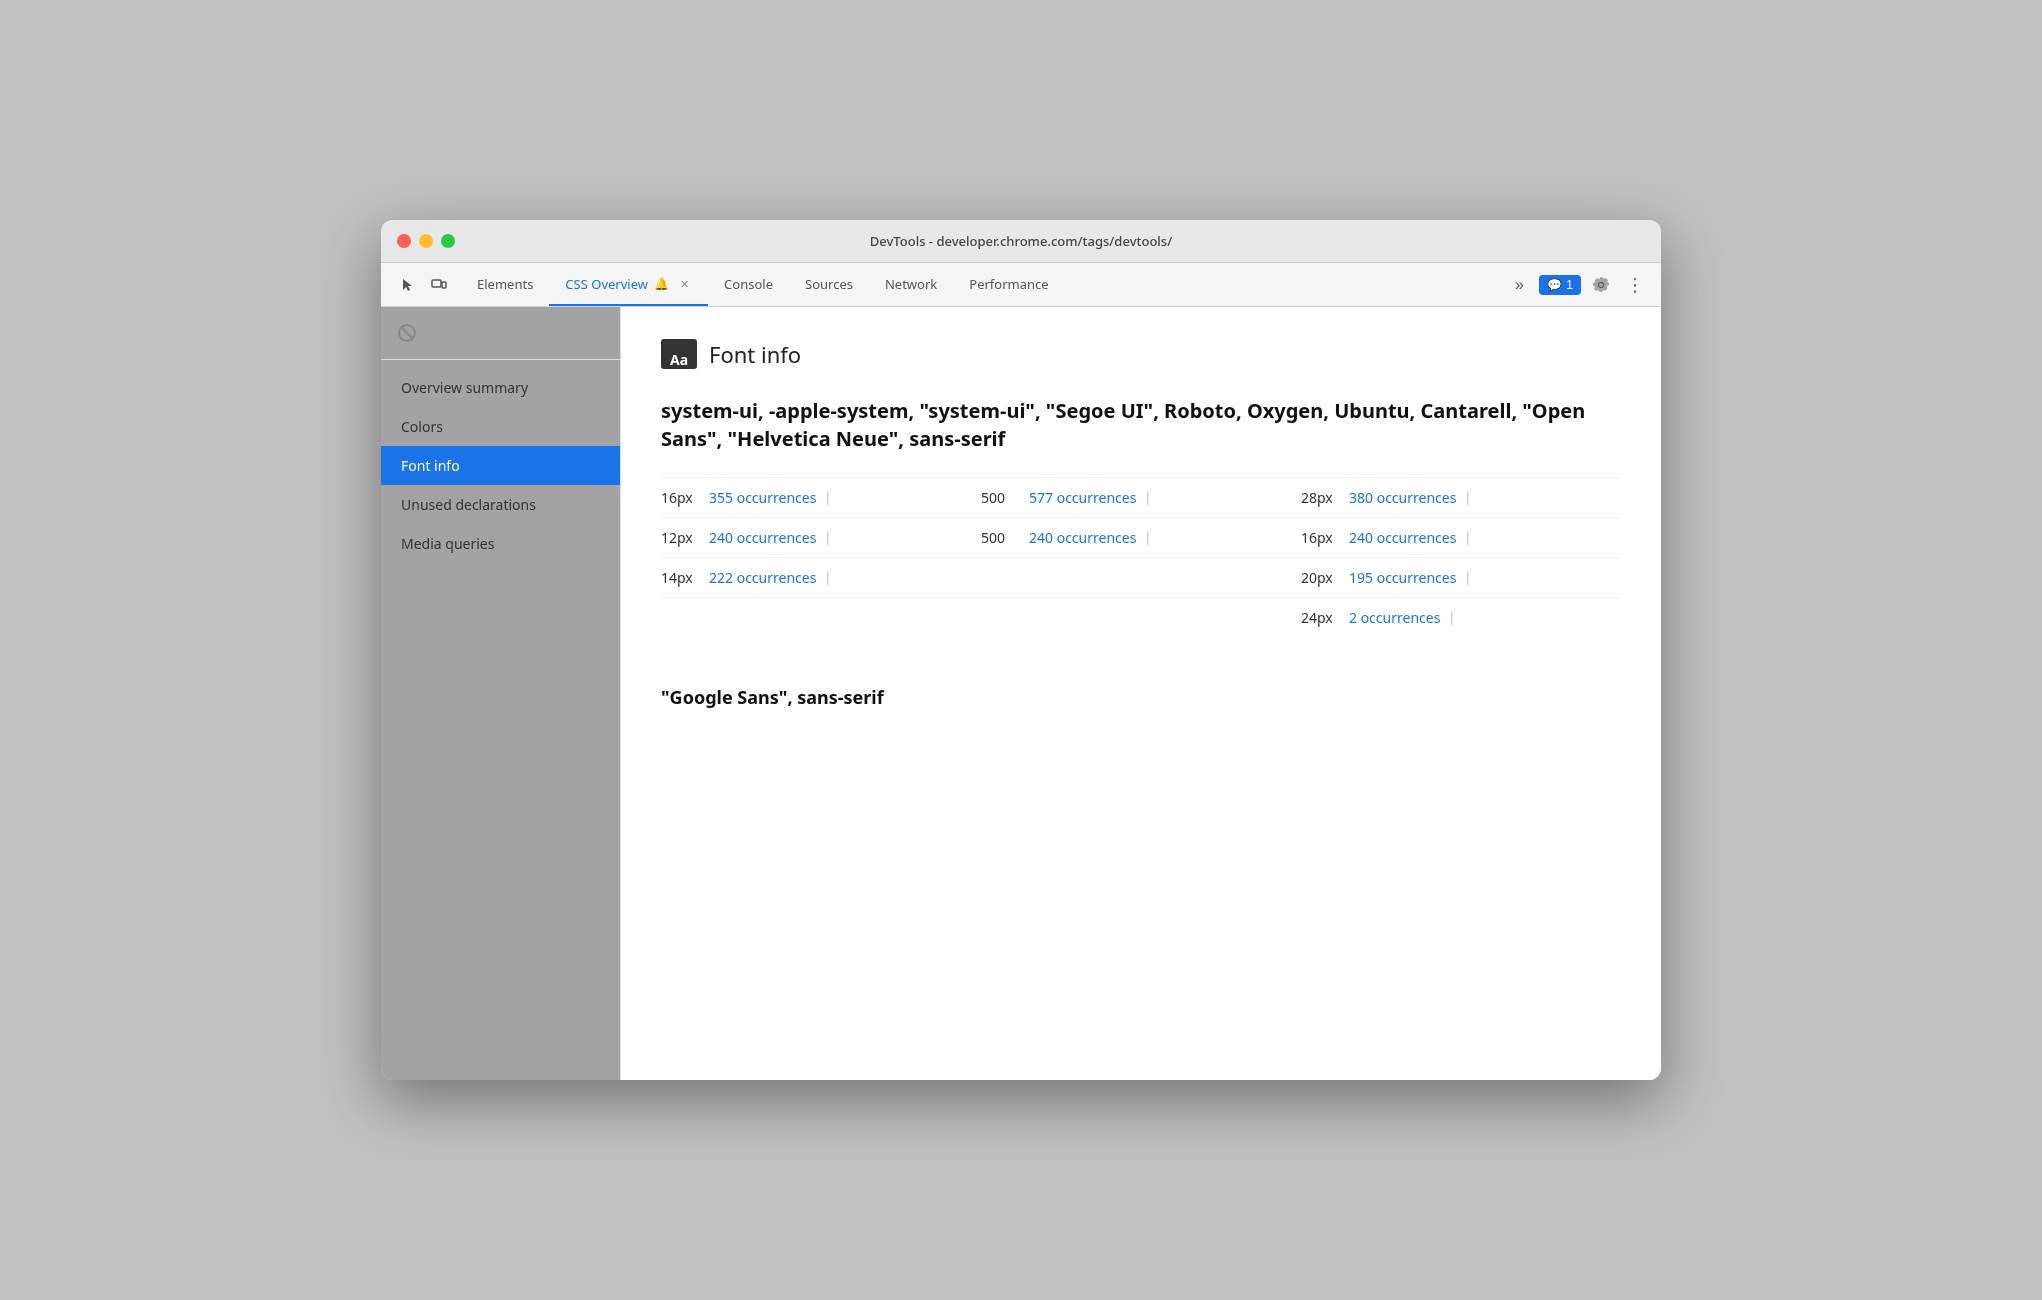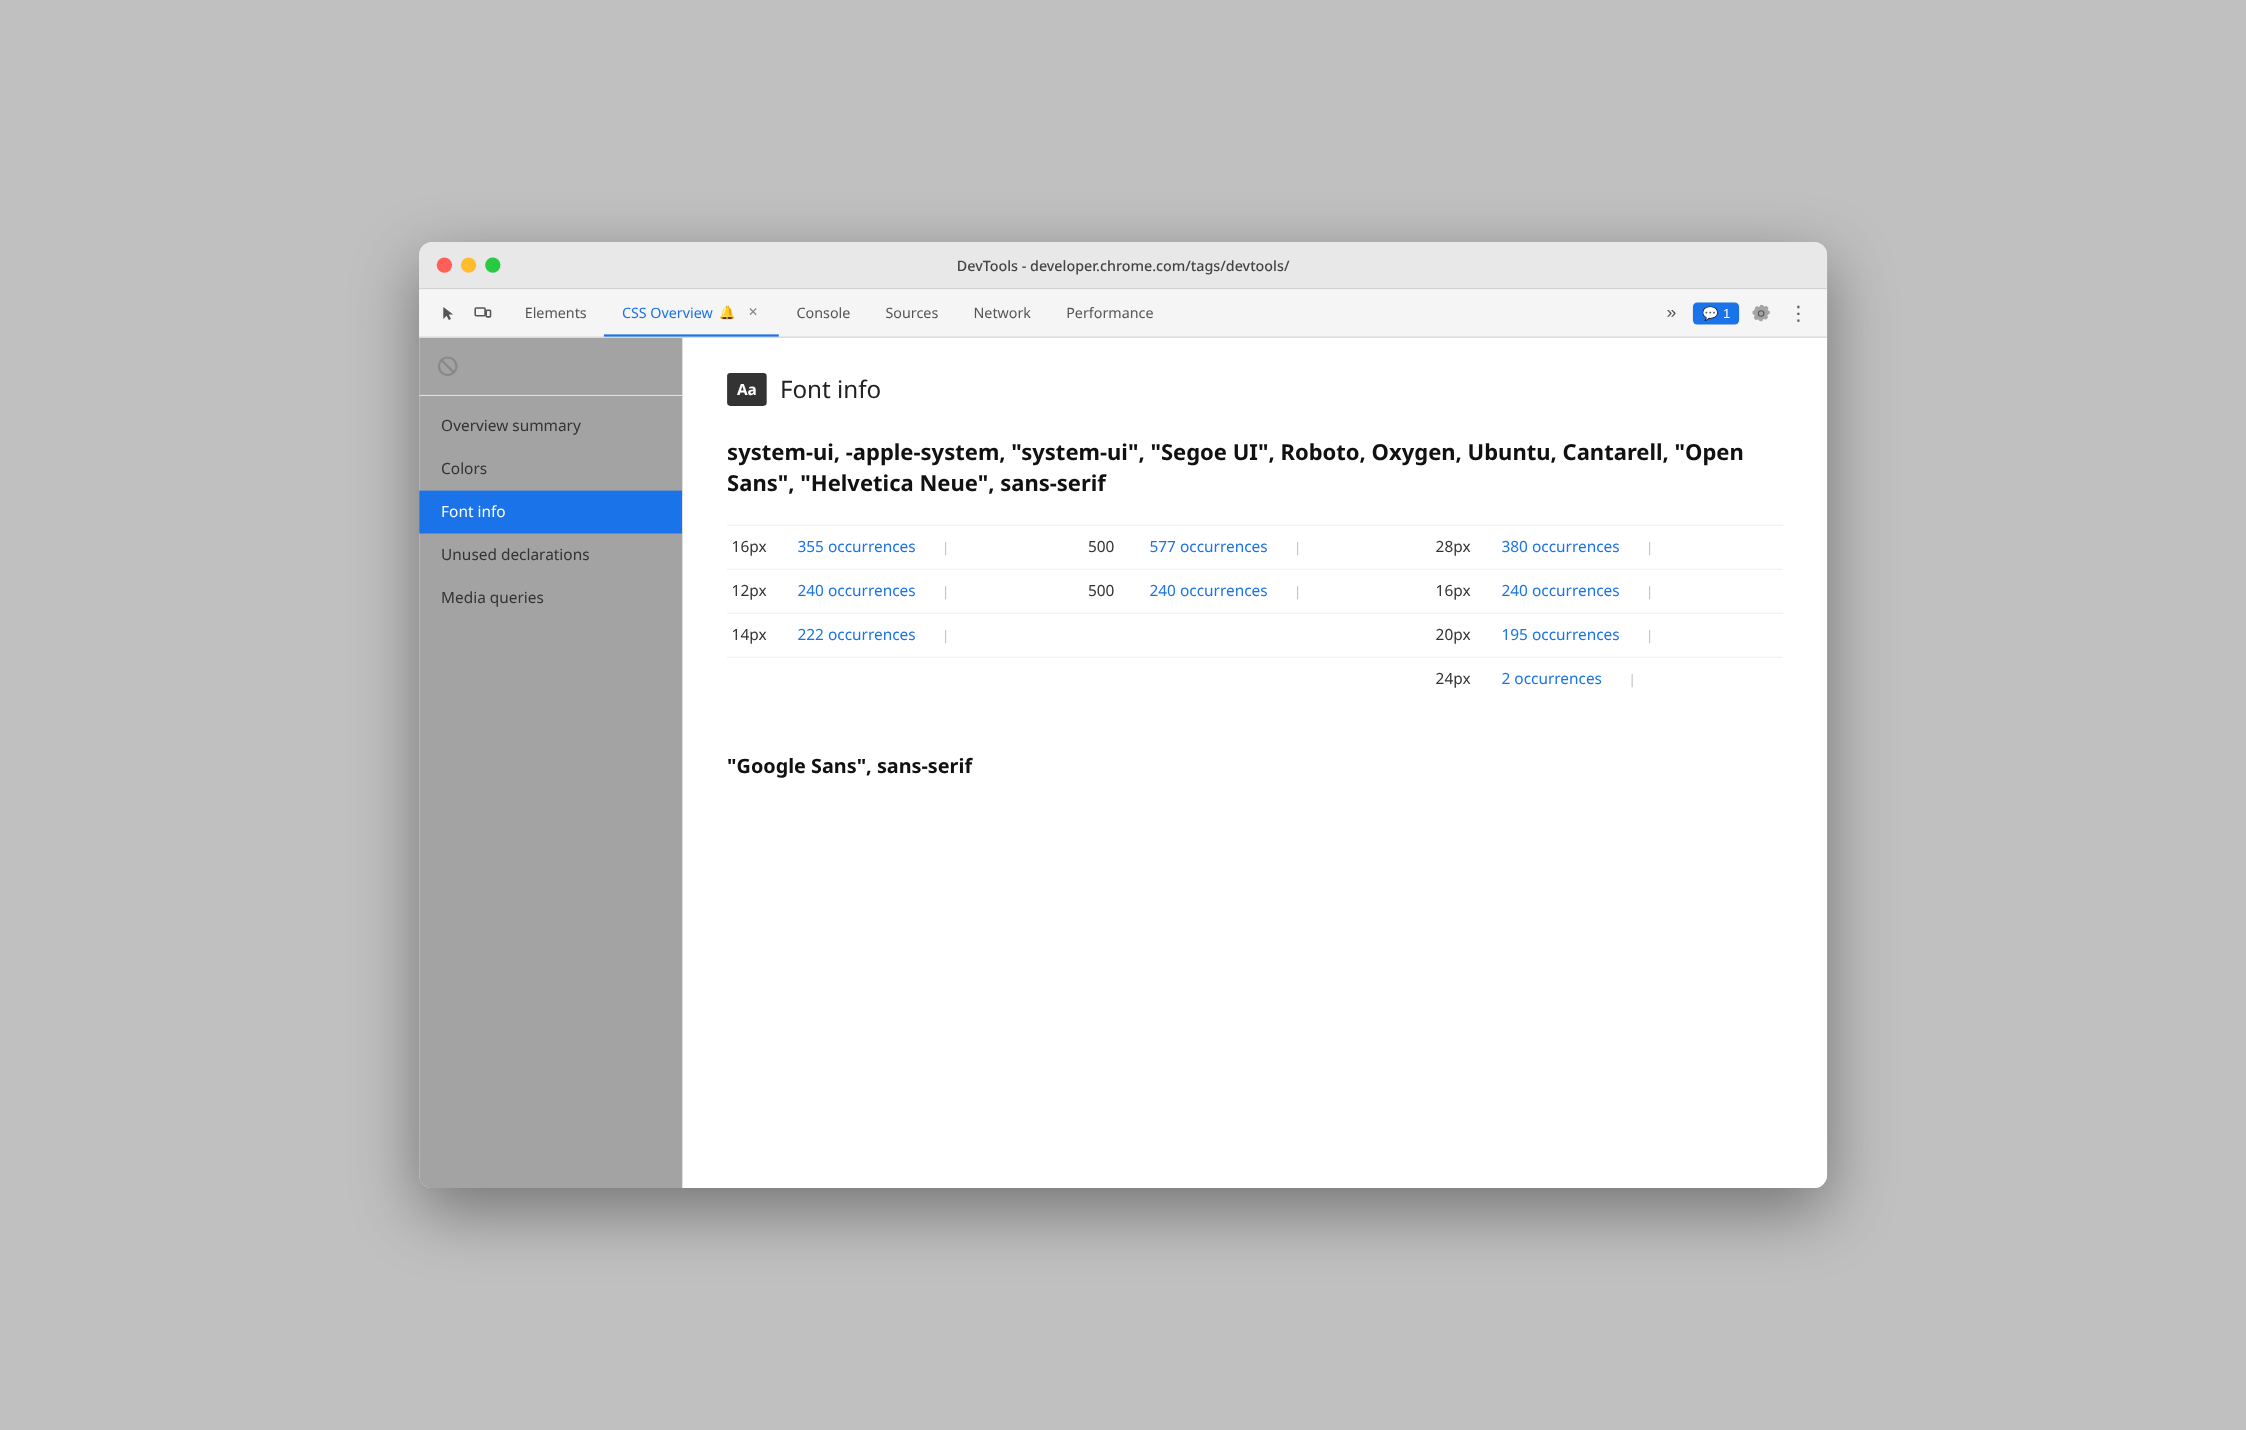--- a/index.html
+++ b/index.html
@@ -202,21 +202,21 @@
       margin-bottom: 28px;
     }
     .font-icon-box {
       background: #333;
       color: white;
       font-size: 14px;
       font-weight: bold;
       width: 36px;
       height: 30px;
       display: flex;
-      align-items: center;
+      align-items: flex-end;
       justify-content: center;
       border-radius: 3px;
     }
     .section-title {
       font-size: 22px;
       color: #222;
       font-weight: 400;
     }
 
     .font-family-name {
@@ -240,24 +240,23 @@
     .font-table-row {
       display: grid;
       grid-template-columns: 1fr 1fr 1fr;
       padding: 10px 0;
       border-top: 1px solid #f0f0f0;
       align-items: center;
     }
     .font-cell {
       display: flex;
       align-items: center;
-      gap: 24px;
+      gap: 8px;
       font-size: 14px;
       color: #333;
-      text-align: center;
     }
     .font-value {
       color: #333;
       font-size: 14px;
       min-width: 40px;
     }
     .font-occurrences {
       color: #1a73e8;
       font-size: 14px;
       cursor: pointer;

